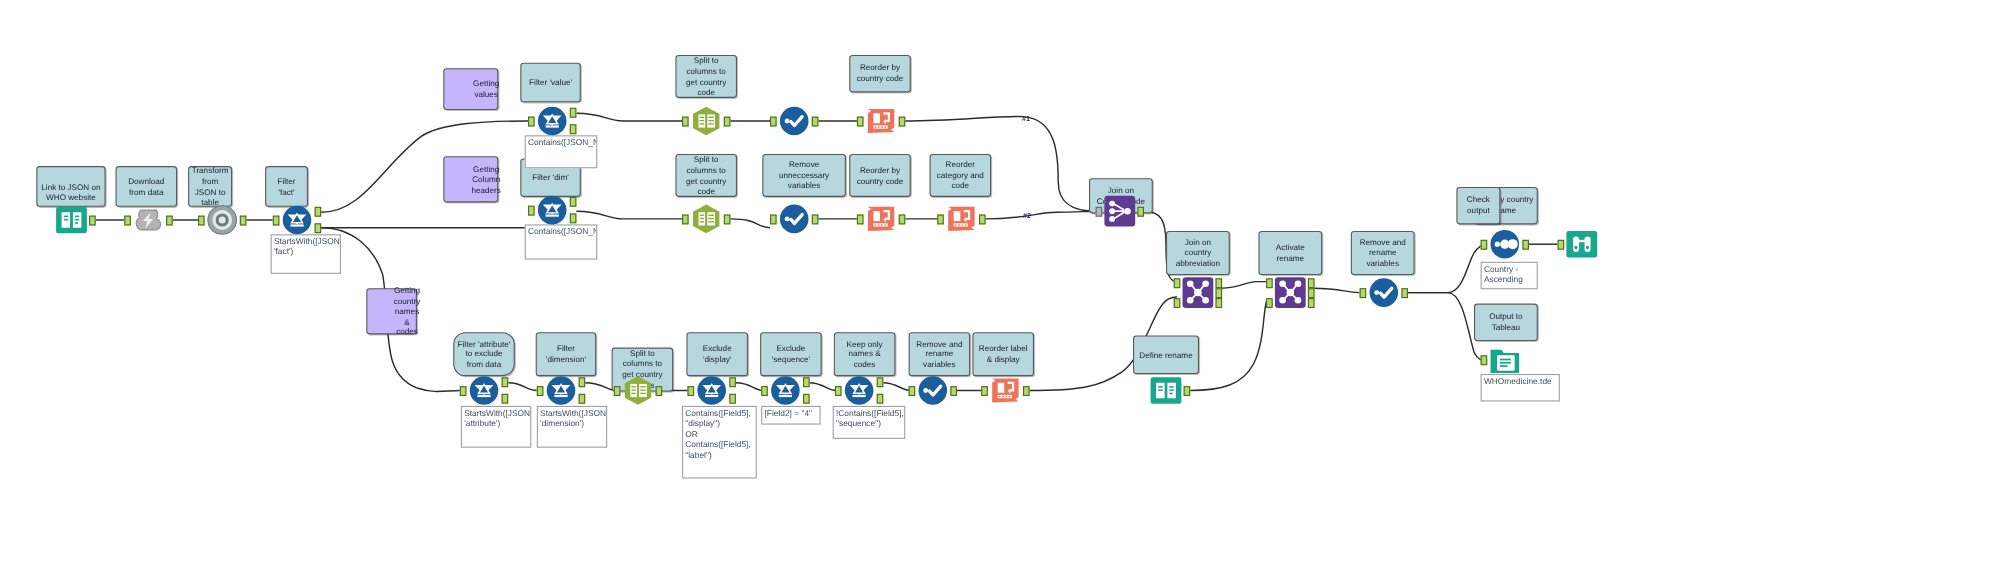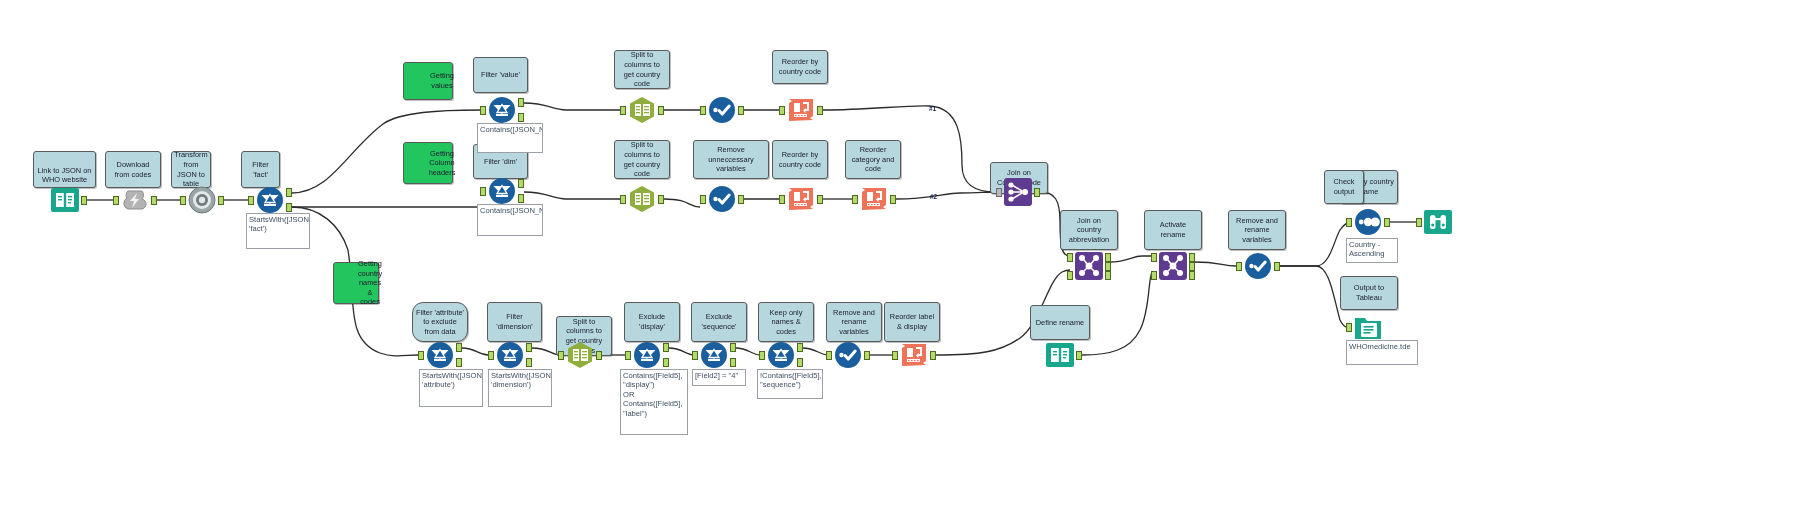--- a/index.html
+++ b/index.html
@@ -7,21 +7,21 @@
        font-family:"Liberation Sans","DejaVu Sans",sans-serif;}
   #canvas{position:absolute;left:0;top:0;width:1816px;height:529px;}
   svg.wires{position:absolute;left:0;top:0;width:1816px;height:529px;pointer-events:none;}
 
   
   .cbox{position:absolute;box-sizing:border-box;
         background:#b6d7de;border:1px solid #5a5a5a;border-radius:3px;
         display:flex;align-items:center;justify-content:center;text-align:center;
         color:#1b1b2e;font-size:7.4px;line-height:9.6px;padding:2px 3px;
         box-shadow:1px 1px 0 rgba(0,0,0,.25);}
-  .cbox.pink{background:#22c55e;padding-left:31px;}
+  .cbox.pink{background:#c4b5fd;padding-left:31px;}
 
   
   .abox{position:absolute;box-sizing:border-box;background:#ffffff;
         border:1px solid #9aa0a6;color:#3d4f63;font-size:7.6px;line-height:9.4px;
         padding:1px 2px;text-align:left;white-space:pre-wrap;overflow:hidden;}
 
   
   .tool{position:absolute;width:30px;height:30px;}
   .tool .gfx{position:absolute;left:0;top:0;width:30px;height:30px;}
   .anchor{position:absolute;width:6px;height:9px;background:#b5d96a;
@@ -91,21 +91,21 @@
 
       <path d="M1390 222 H 1416"></path>
     </g>
   </svg>
 
   <div id="layer-comments">
       <div class="cbox" style="left: 33px; top: 151px; width: 63px; height: 37px; align-items: flex-end;">
         <span>Link to JSON on WHO website</span>
       </div>
       <div class="cbox" style="left: 105px; top: 151px; width: 56px; height: 37px;">
-        <span>Download from codes</span>
+        <span>Download from data</span>
       </div>
       <div class="cbox" style="left: 171px; top: 151px; width: 40px; height: 37px;">
         <span>Transform from JSON to table</span>
       </div>
       <div class="cbox" style="left: 241px; top: 151px; width: 39px; height: 37px;">
         <span>Filter 'fact'</span>
       </div>
       <div class="cbox pink" style="left: 403px; top: 62px; width: 50px; height: 38px;">
         <span>Getting values</span>
       </div>

